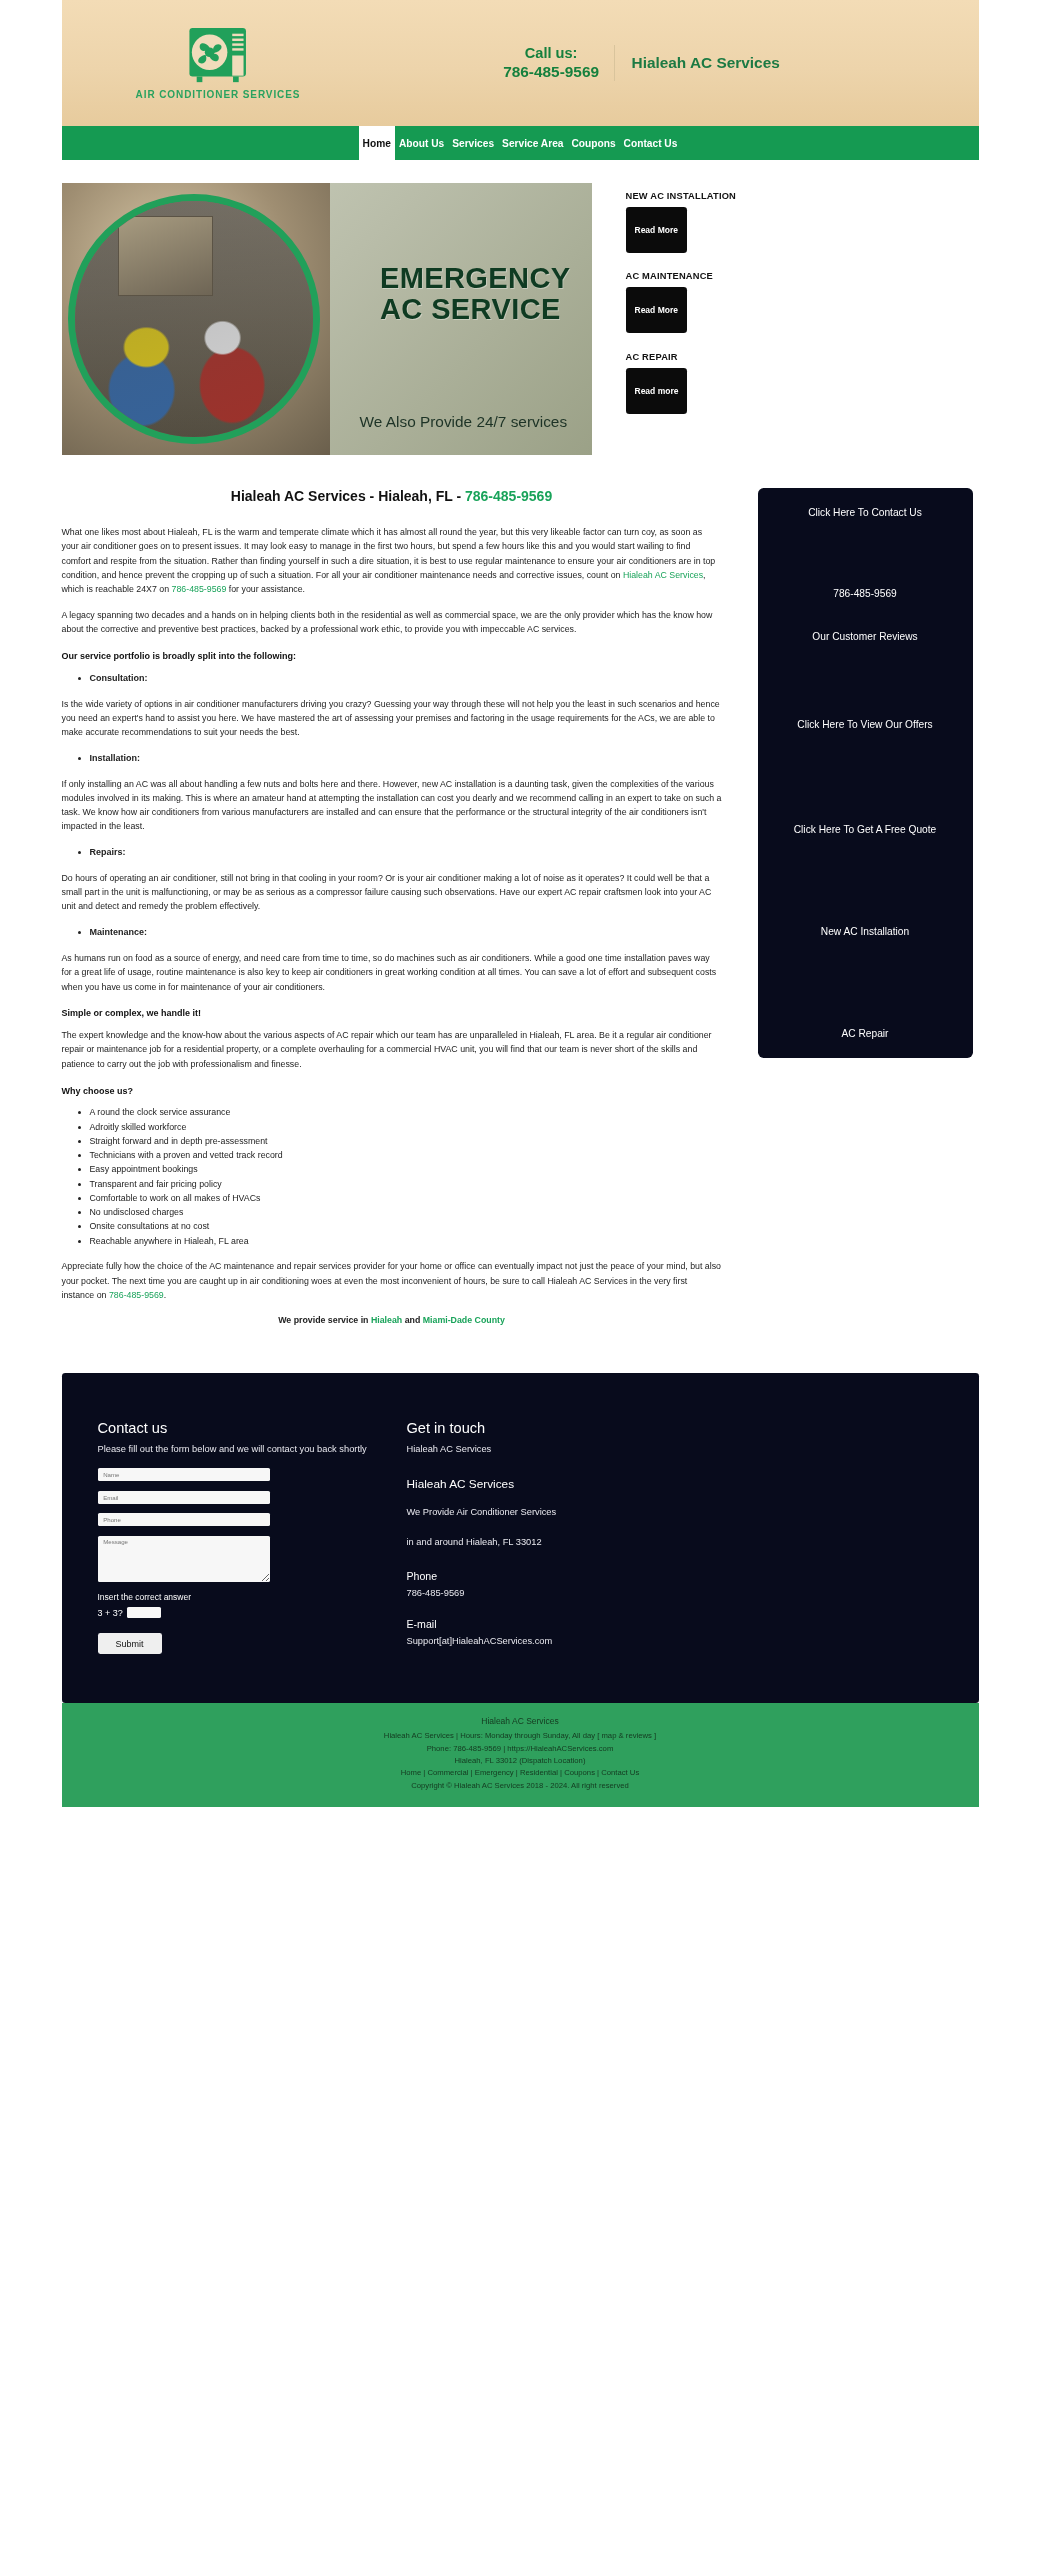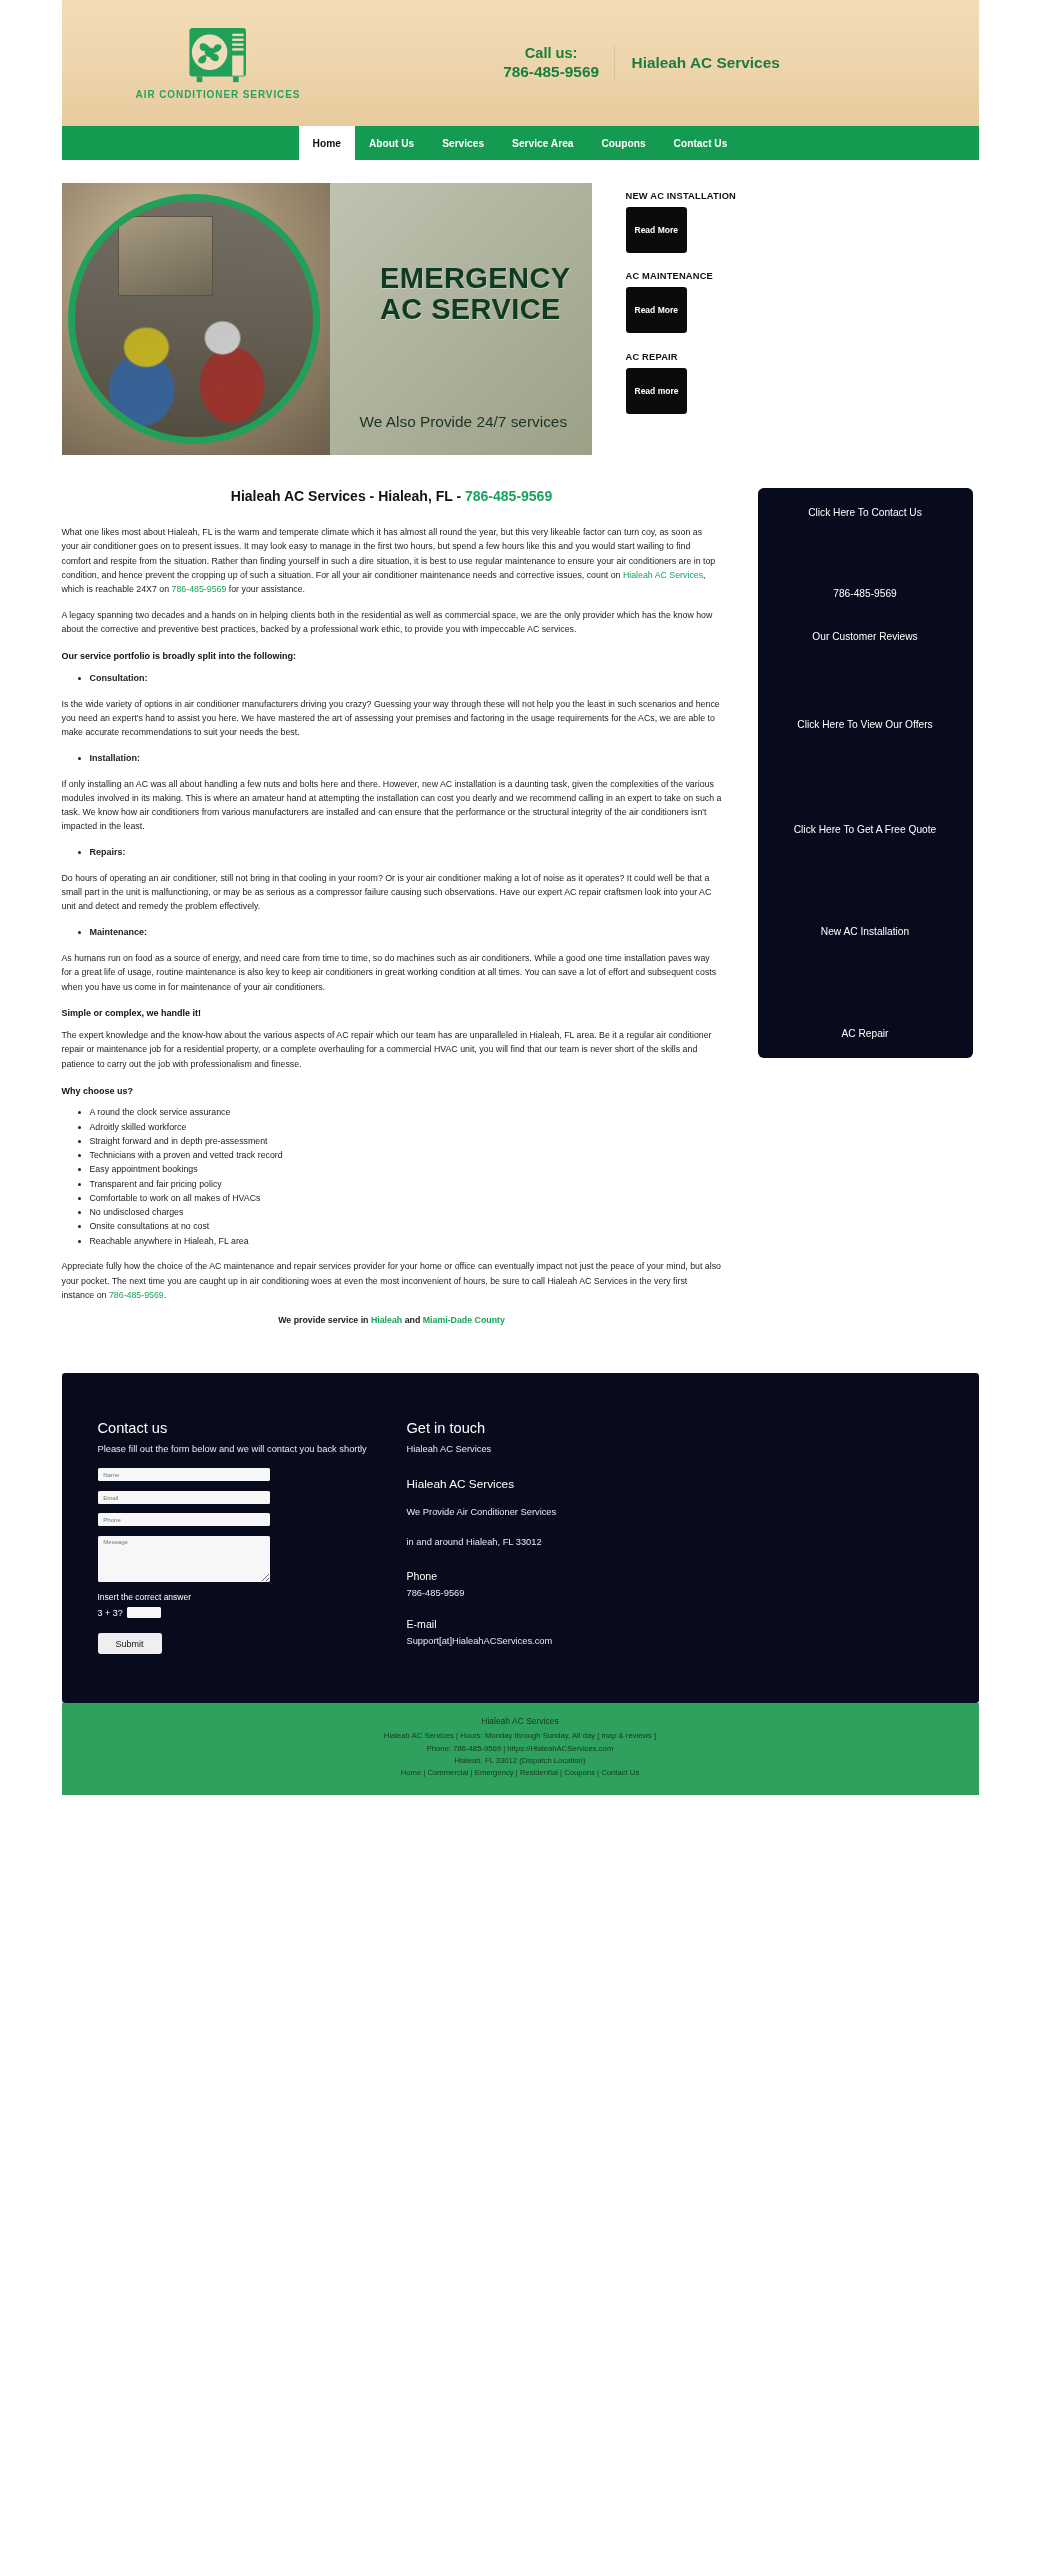--- a/index.html
+++ b/index.html
@@ -36,21 +36,21 @@
   .vbar { width:1.6px; height:36px; background:#d9c49c; }
   .brandname { font-size:15.4px; font-weight:700; color:#1c7a43; padding-left:16.3px; white-space:nowrap; }
 
   
   .nav {
     height:34px; background:#159a52;
     display:flex; align-items:stretch; justify-content:center;
   }
   .nav-inner { display:flex; align-items:stretch; }
   .nav-item {
-    display:flex; align-items:center; padding:0 14px;
+    display:flex; align-items:center; padding:0 4px;
     color:#ffffff; font-size:10.2px; font-weight:700;
     cursor:pointer; white-space:nowrap;
   }
   .nav-item.active { background:#ffffff; color:#111111; }
 
   
   .hero-wrap { display:flex; margin-top:23px; }
   .hero {
     width:530px; height:272px; position:relative; overflow:hidden;
     background:linear-gradient(135deg,#cfd3c2 0%,#b9bda9 45%,#9ba187 100%);
@@ -349,16 +349,17 @@
       <div class="f-val">Support[at]HialeahACServices.com</div>
     </div>
   </div>
 
   <div class="bottom-green">
     <div class="bg-t big">Hialeah AC Services</div>
     <div class="bg-t">Hialeah AC Services | Hours: Monday through Sunday, All day [  map &amp; reviews  ]</div>
     <div class="bg-t">Phone: 786-485-9569 |  https://HialeahACServices.com</div>
     <div class="bg-t">Hialeah, FL 33012 (Dispatch Location)</div>
     <div class="bg-t">Home | Commercial | Emergency  | Residential |  Coupons | Contact Us</div>
+    <div class="bg-t">Copyright © Hialeah AC Services 2018 - 2024. All right reserved</div>
   </div>
 
 </div>
 
 
 </body></html>

